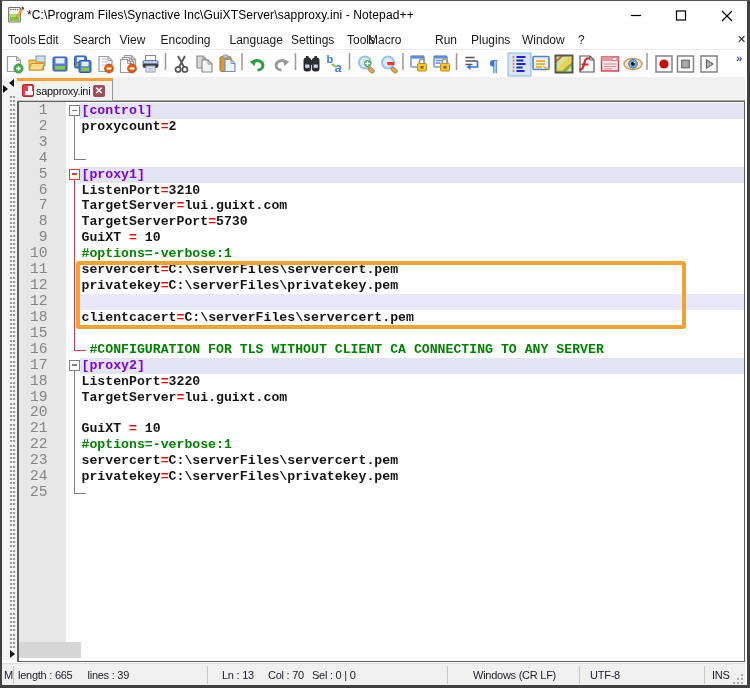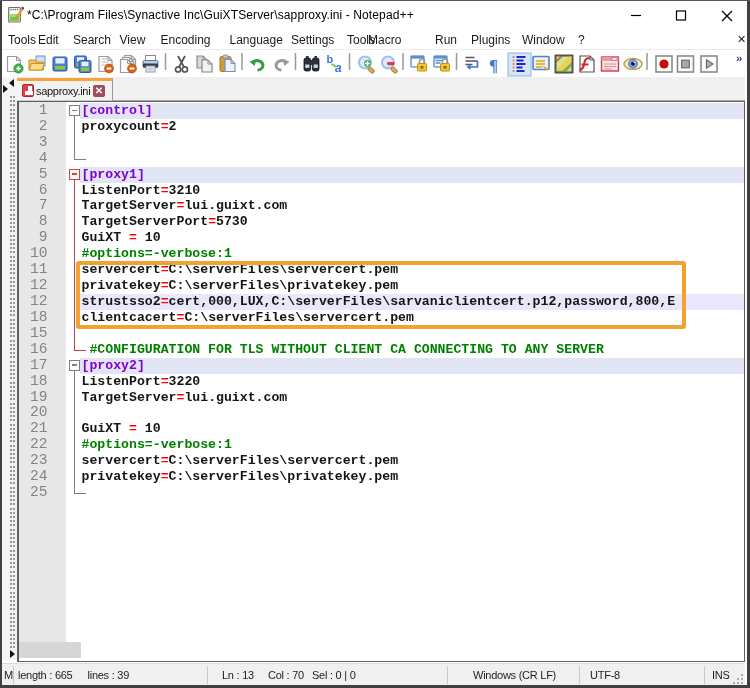--- a/index.html
+++ b/index.html
@@ -625,21 +625,20 @@
     <div class="cl" style="top:0.9px"><span class="sec">[control]</span></div>
 <div class="cl" style="top:16.8px"><span class="k">proxycount</span><span class="eq">=</span><span class="k">2</span></div>
 <div class="cl" style="top:64.6px"><span class="sec">[proxy1]</span></div>
 <div class="cl" style="top:80.5px"><span class="k">ListenPort</span><span class="eq">=</span><span class="k">3210</span></div>
 <div class="cl" style="top:96.4px"><span class="k">TargetServer</span><span class="eq">=</span><span class="k">lui.guixt.com</span></div>
 <div class="cl" style="top:112.3px"><span class="k">TargetServerPort</span><span class="eq">=</span><span class="k">5730</span></div>
 <div class="cl" style="top:128.3px"><span class="k">GuiXT&nbsp;</span><span class="eq">=</span><span class="k">&nbsp;10</span></div>
 <div class="cl" style="top:144.2px"><span class="c">#options=-verbose:1</span></div>
 <div class="cl" style="top:160.1px"><span class="k">servercert</span><span class="eq">=</span><span class="k">C:\serverFiles\servercert.pem</span></div>
 <div class="cl" style="top:176.0px"><span class="k">privatekey</span><span class="eq">=</span><span class="k">C:\serverFiles\privatekey.pem</span></div>
-<div class="cl" style="top:191.9px"><span class="k">strustsso2</span><span class="eq">=</span><span class="k">cert,000,LUX,C:\serverFiles\sarvaniclientcert.p12,password,800,E</span></div>
 <div class="cl" style="top:207.9px"><span class="k">clientcacert</span><span class="eq">=</span><span class="k">C:\serverFiles\servercert.pem</span></div>
 <div class="cl" style="top:239.7px"><span class="c">&nbsp;#CONFIGURATION&nbsp;FOR&nbsp;TLS&nbsp;WITHOUT&nbsp;CLIENT&nbsp;CA&nbsp;CONNECTING&nbsp;TO&nbsp;ANY&nbsp;SERVER</span></div>
 <div class="cl" style="top:255.6px"><span class="sec">[proxy2]</span></div>
 <div class="cl" style="top:271.5px"><span class="k">ListenPort</span><span class="eq">=</span><span class="k">3220</span></div>
 <div class="cl" style="top:287.5px"><span class="k">TargetServer</span><span class="eq">=</span><span class="k">lui.guixt.com</span></div>
 <div class="cl" style="top:319.3px"><span class="k">GuiXT&nbsp;</span><span class="eq">=</span><span class="k">&nbsp;10</span></div>
 <div class="cl" style="top:335.2px"><span class="c">#options=-verbose:1</span></div>
 <div class="cl" style="top:351.1px"><span class="k">servercert</span><span class="eq">=</span><span class="k">C:\serverFiles\servercert.pem</span></div>
 <div class="cl" style="top:367.1px"><span class="k">privatekey</span><span class="eq">=</span><span class="k">C:\serverFiles\privatekey.pem</span></div>
     <div id="orangebox"></div>

